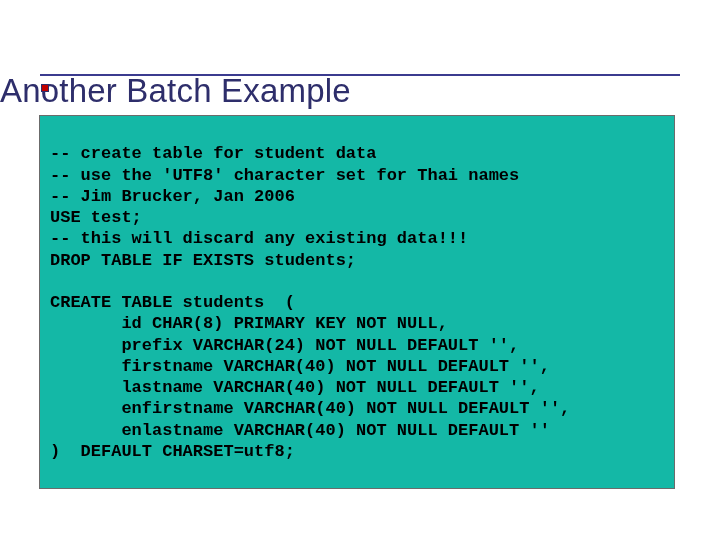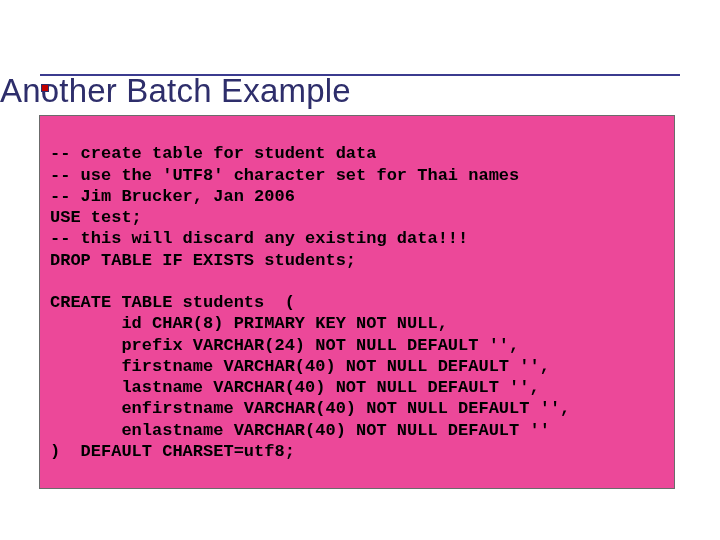--- a/index.html
+++ b/index.html
@@ -48,21 +48,21 @@
     border: 1px solid #2e2e6b;
     box-sizing: border-box;
   }
   .code-box {
     position: absolute;
     top: 115px;
     left: 39px;
     width: 636px;
     height: 374px;
     border: 1px solid #6b6b6b;
-    background: #ec4899;
+    background: #14b8a6;
     box-sizing: border-box;
     padding: 6px 10px 6px 10px;
     font-family: "Courier New", Courier, monospace;
     font-size: 17px;
     line-height: 1.25;
     color: #000;
     font-weight: bold;
     white-space: pre;
     overflow: hidden;
   }

